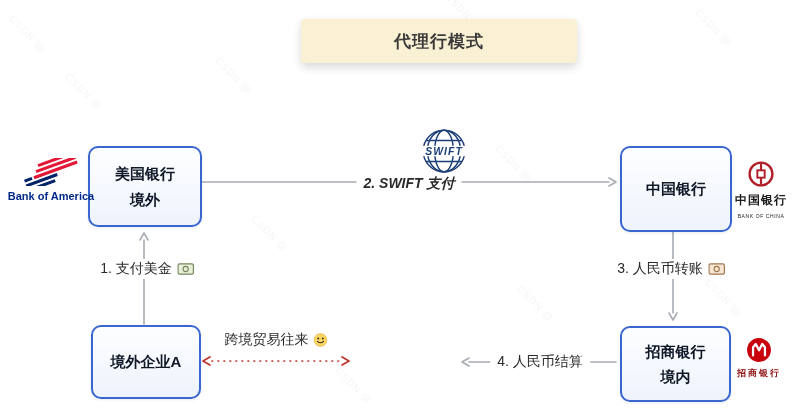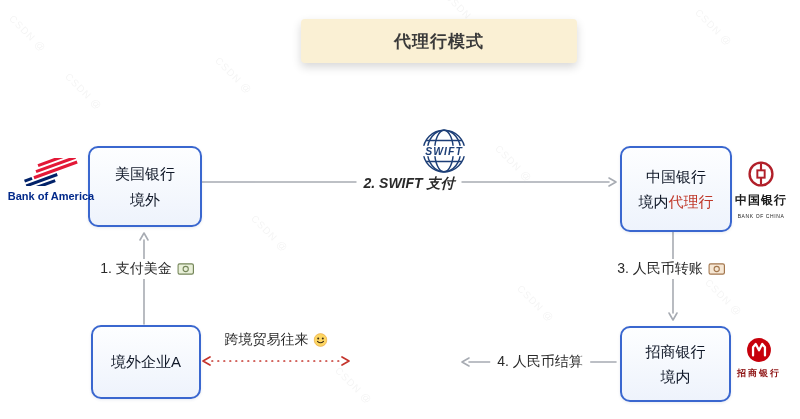--- a/index.html
+++ b/index.html
@@ -15,21 +15,21 @@
     position:absolute;left:256px;top:19px;width:276px;height:44px;
     background:#faf0d4;border-radius:4px;box-shadow:0 4px 10px rgba(0,0,0,.16);
     display:flex;align-items:center;justify-content:center;
     font-size:17px;font-weight:bold;color:#3a3a3a;letter-spacing:1px;margin-left:45px;
   }
   
   .box{
     position:absolute;border:2px solid #3a67cf;border-radius:10px;
     background:linear-gradient(180deg,#fdfeff,#eef3fc);
     display:flex;flex-direction:column;align-items:center;justify-content:center;
-    font-weight:normal;font-size:15px;color:#101828;line-height:1.7;
+    font-weight:bold;font-size:15px;color:#101828;line-height:1.7;
     box-shadow:0 1px 3px rgba(30,60,120,.10);text-align:center;
   }
   .hl{color:#c0392b;}
   
   .edge-label{
     position:absolute;transform:translate(-50%,-50%);background:#fff;
     padding:1px 7px;font-size:14px;color:#2a2a2a;white-space:nowrap;
     display:flex;align-items:center;gap:5px;
   }
   .italic{font-style:italic;font-weight:600;}
@@ -99,23 +99,20 @@
     </svg>
   </div>
 
   <div class="box" style="left:88px;top:146px;width:110px;height:77px;">
     <div>美国银行</div>
     <div>境外</div>
   </div>
 
   <div class="box" style="left:620px;top:146px;width:108px;height:82px;">
     <div>中国银行</div>
-    <div>
-      <span>境内</span><span class="hl">代理行</span>
-    </div>
   </div>
 
   <div class="box" style="left:620px;top:326px;width:107px;height:72px;">
     <div>招商银行</div>
     <div>境内</div>
   </div>
 
   <div class="box" style="left:91px;top:325px;width:106px;height:70px;">
     <div>境外企业A</div>
   </div>

